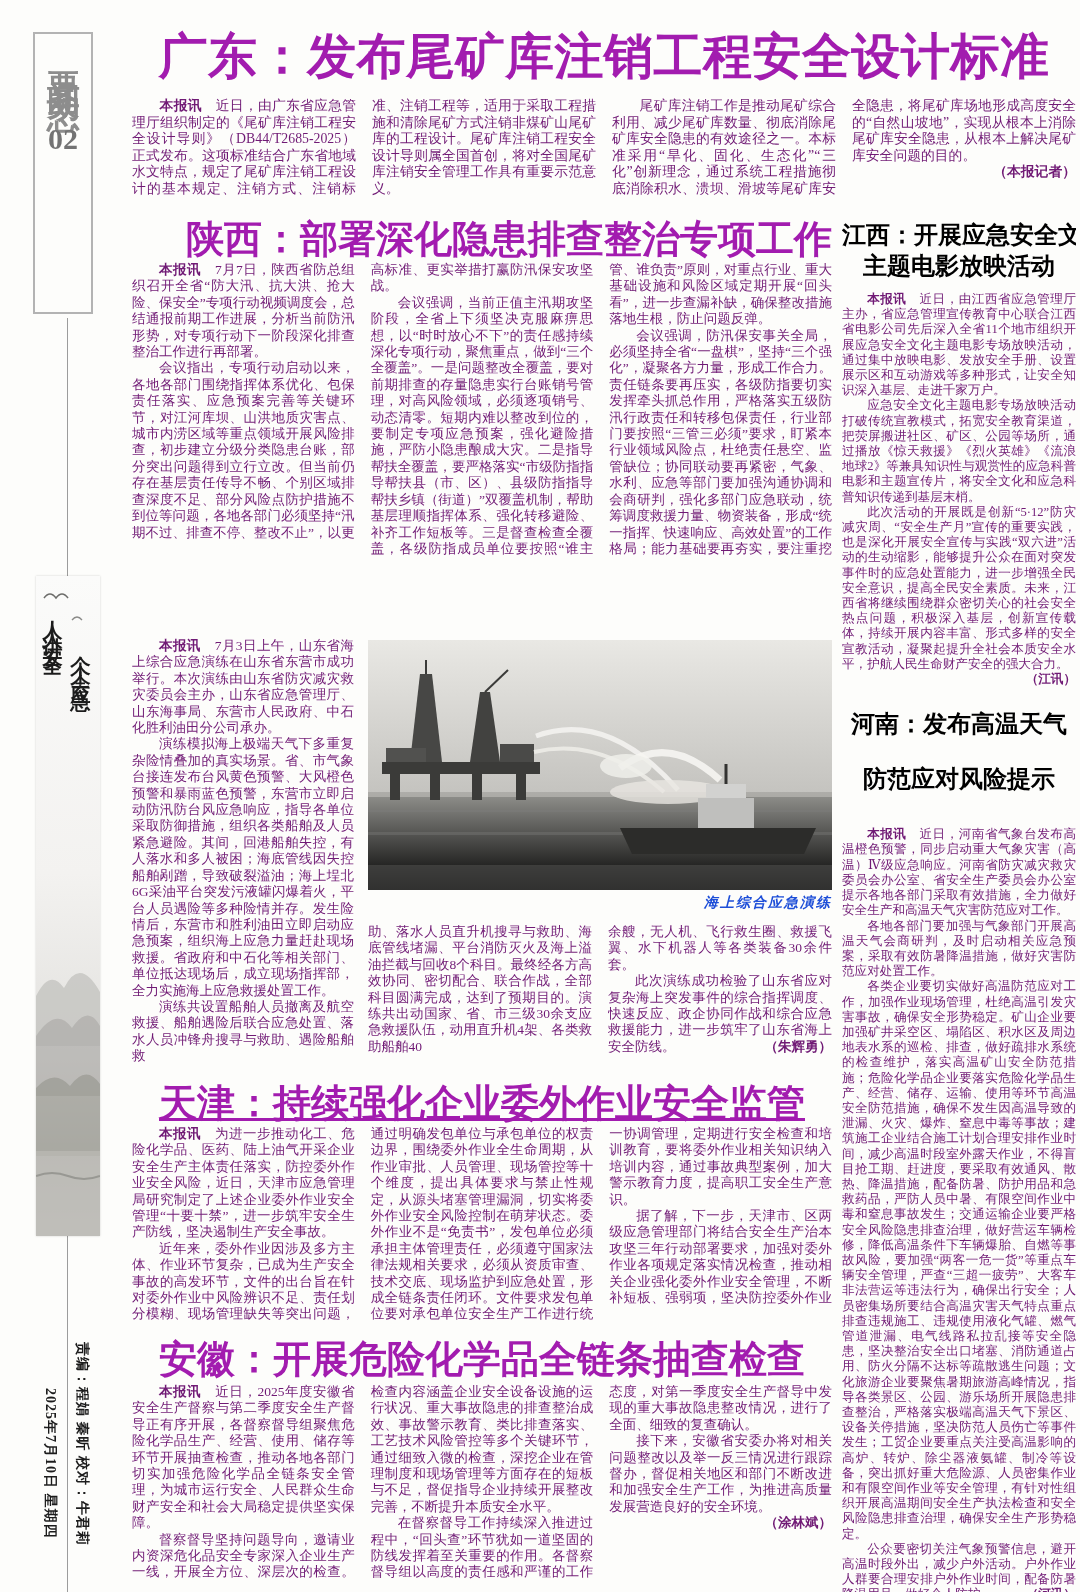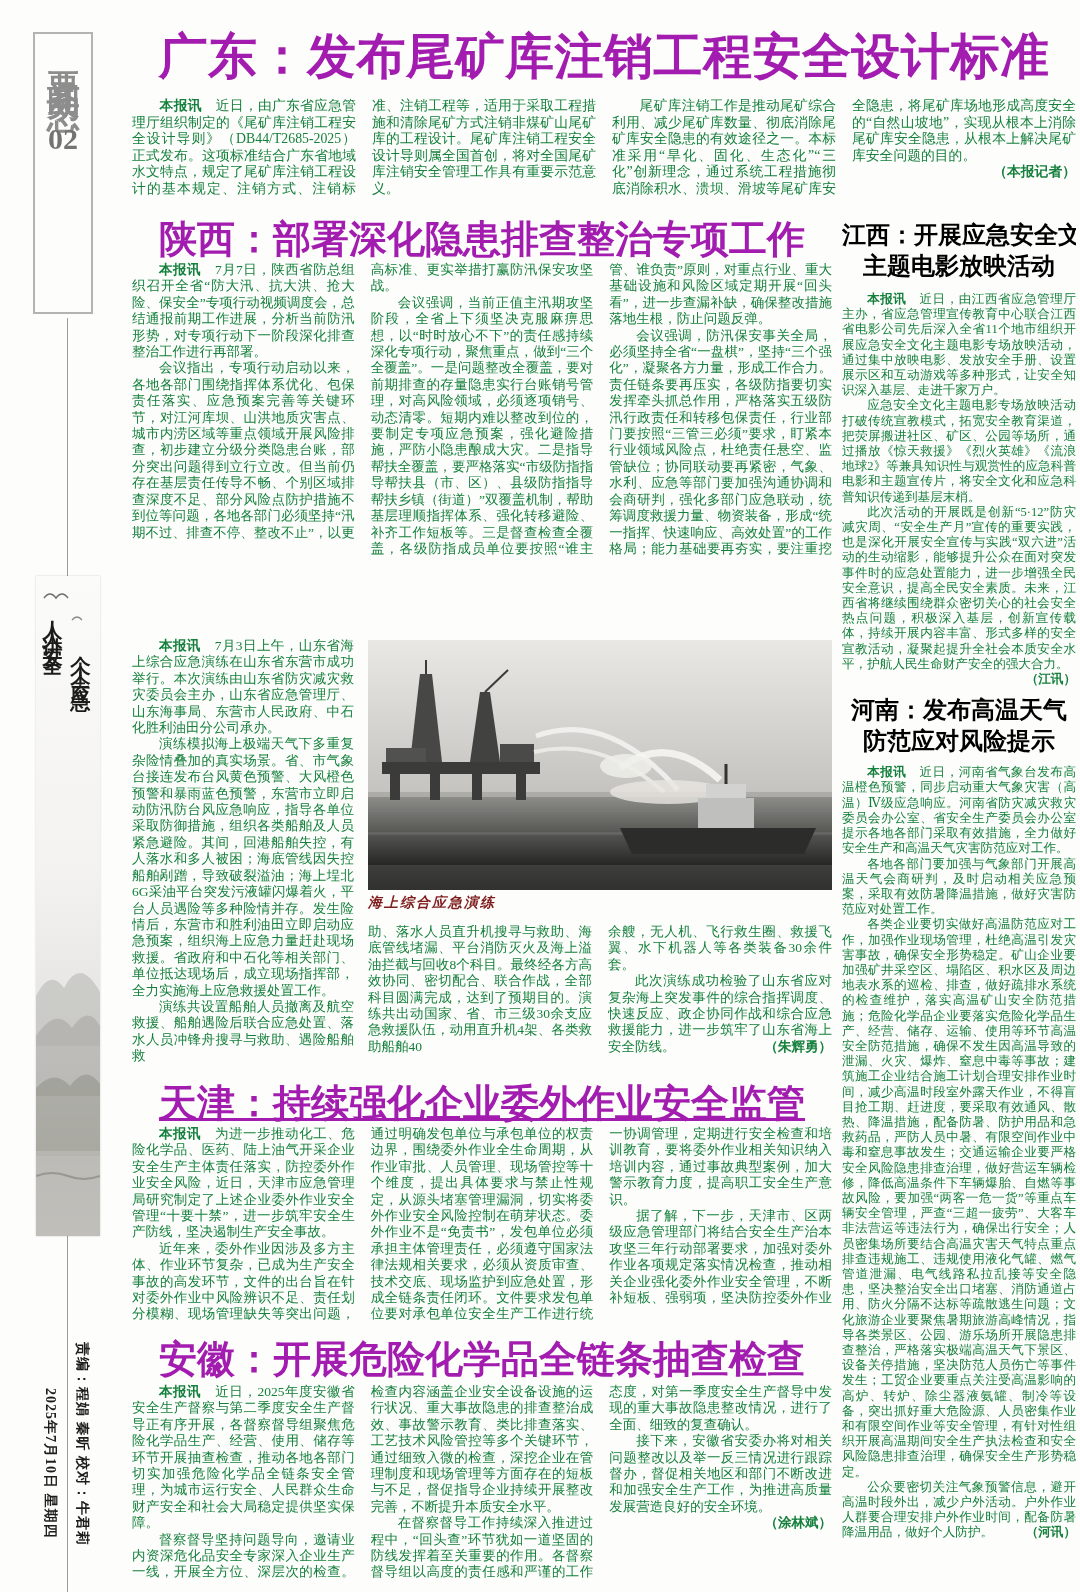--- a/index.html
+++ b/index.html
@@ -42,29 +42,29 @@
   .vert-side-text{
     position:absolute;writing-mode:vertical-rl;text-orientation:sideways;
     font-size:14px;font-weight:700;color:#1c1c1c;letter-spacing:1px;white-space:nowrap;
   }
   #staff-credits{left:73px;top:1342px;height:250px;}
   #publication-date{left:41px;top:1388px;height:204px;}
 
   
   .headline{font-weight:900;color:#a21caf;text-align:center;white-space:nowrap;}
   #gd-headline{position:absolute;left:132px;top:24px;width:944px;font-size:49px;letter-spacing:0.5px;}
-  #sx-headline{position:absolute;left:132px;top:214px;width:700px;font-size:38px;}
+  #sx-headline{position:absolute;left:132px;top:214px;width:700px;font-size:38px;text-align:right;}
   #sd-headline{position:absolute;left:132px;top:578px;width:700px;font-size:41px;}
   #tj-headline{position:absolute;left:132px;top:1078px;width:700px;font-size:38px;text-decoration:underline;}
   #ah-headline{position:absolute;left:132px;top:1334px;width:700px;font-size:38px;}
   .headline-m{font-weight:900;color:#000;text-align:center;font-size:24px;line-height:31px;white-space:nowrap;}
 
   
   .body-text{
-    font-size:13.5px;line-height:16.4px;text-align:justify;color:#15803d;
+    font-size:13.5px;line-height:16.4px;text-align:justify;color:#701a75;
   }
   .para{margin:0;text-indent:2em;}
   .para.noindent{text-indent:0;}
   .dateline{font-weight:bold;}
   .byline{font-weight:bold;float:right;}
 
   #gd-body{position:absolute;left:132px;top:98px;width:944px;height:104px;
     column-count:4;column-gap:16px;column-fill:auto;overflow:hidden;font-size:13.8px;line-height:16.6px;}
   #sx-body{position:absolute;left:132px;top:262px;width:700px;height:304px;
     column-count:3;column-gap:16px;column-fill:auto;overflow:hidden;}
@@ -73,29 +73,29 @@
   #ah-body{position:absolute;left:132px;top:1384px;width:700px;height:208px;
     column-count:3;column-gap:16px;column-fill:auto;overflow:hidden;}
 
   
   #right-column{
     position:absolute;left:842px;top:220px;width:234px;height:1372px;
     display:flex;flex-direction:column;overflow:hidden;
   }
   #right-column .body-text{font-size:12.6px;line-height:15.2px;}
   #jx-body{margin-top:10px;}
-  #hn-block{margin-top:8px;flex:1;display:flex;flex-direction:column;overflow:hidden;}
+  #hn-block{margin-top:22px;flex:1;display:flex;flex-direction:column;overflow:hidden;gap:24px;}
   #hn-body{margin-top:8px;flex:1;overflow:hidden;}
 
   
   #sd-content{position:absolute;left:132px;top:636px;width:700px;height:432px;}
   #sd-col1{position:absolute;left:0;top:2px;width:222px;height:430px;overflow:hidden;}
   #sd-photo{position:absolute;left:236px;top:4px;width:464px;height:250px;background:#cfcecb;overflow:hidden;}
-  #sd-caption{position:absolute;left:236px;top:258px;width:464px;text-align:left;
-    font-size:14px;font-style:italic;font-weight:700;color:#7f1d1d;letter-spacing:2px;}
+  #sd-caption{position:absolute;left:236px;top:258px;width:464px;text-align:right;
+    font-size:14px;font-style:italic;font-weight:700;color:#1d4ed8;letter-spacing:2px;}
   #sd-col2{position:absolute;left:236px;top:288px;width:224px;height:144px;overflow:hidden;}
   #sd-col3{position:absolute;left:476px;top:288px;width:224px;height:144px;overflow:hidden;}
 </style>
 </head>
 <body>
 
 <div id="page">
 
   <div id="section-box">
     <div class="section-title">要闻动态</div>

